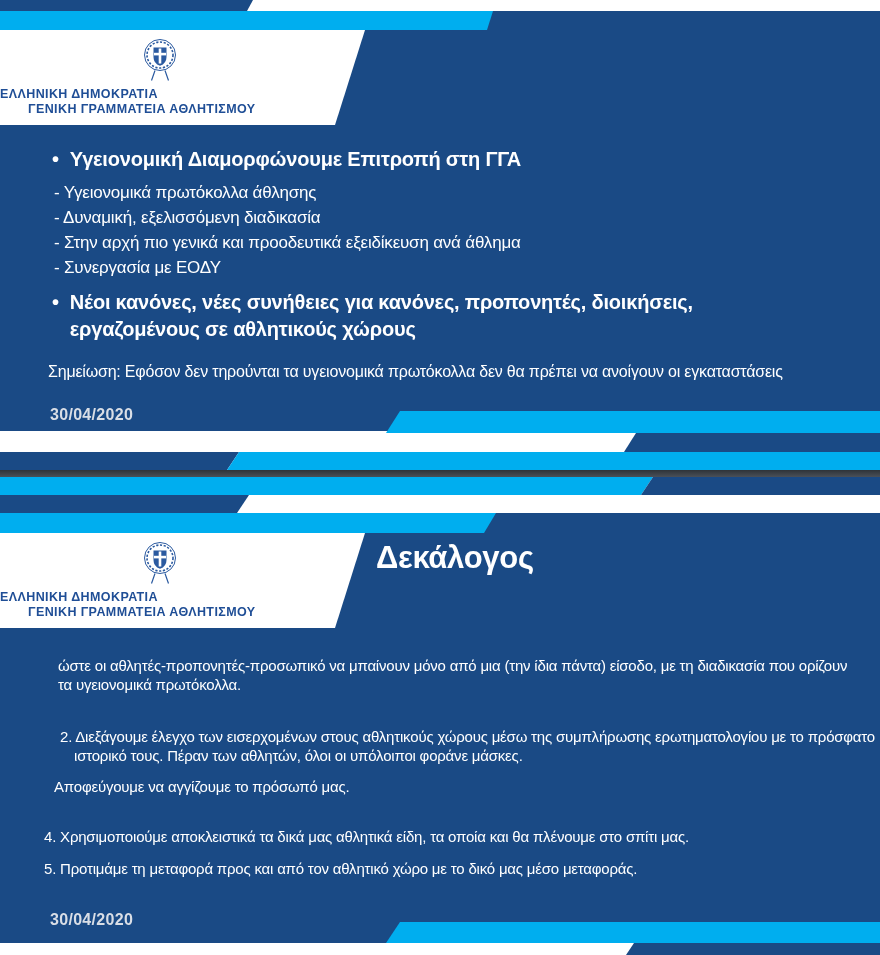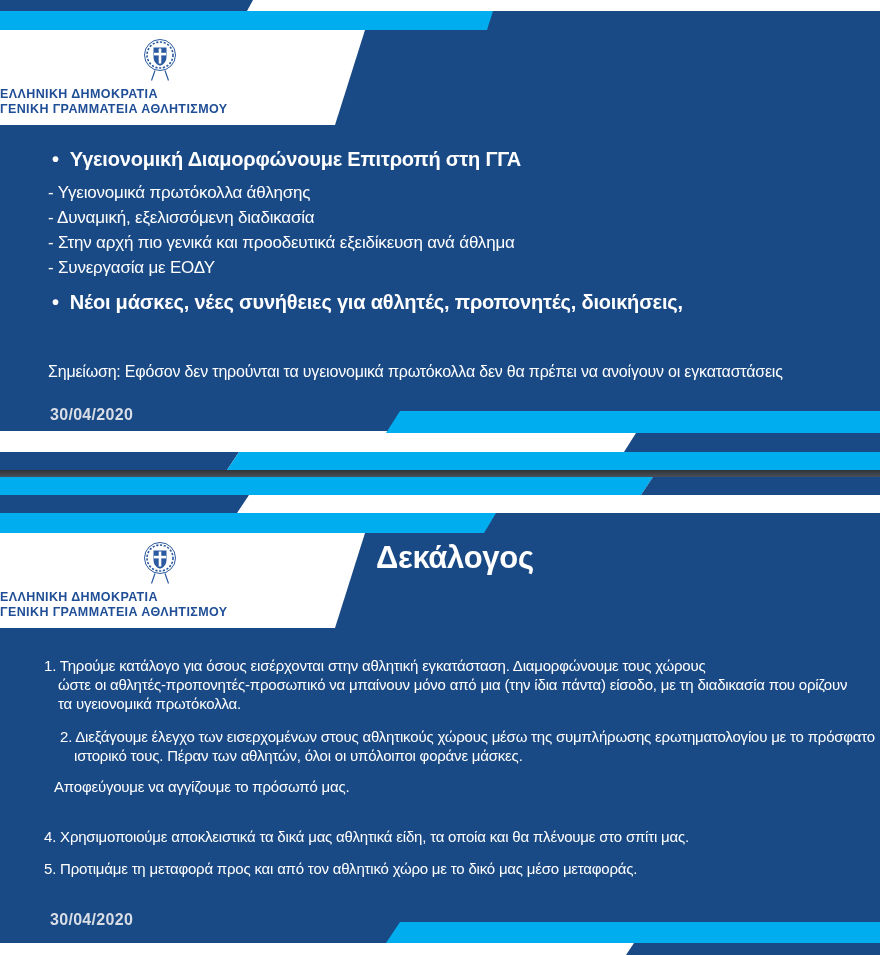--- a/index.html
+++ b/index.html
@@ -17,21 +17,21 @@
   .cutR12{clip-path:polygon(0 0,100% 0,calc(100% - 12px) 100%,0 100%);}
   .cutR30{clip-path:polygon(0 0,100% 0,calc(100% - 30px) 100%,0 100%);}
   
   .cutL8 {clip-path:polygon(8px 0,100% 0,100% 100%,0 100%);}
   .cutL12{clip-path:polygon(12px 0,100% 0,100% 100%,0 100%);}
   .cutL14{clip-path:polygon(14px 0,100% 0,100% 100%,0 100%);}
 
   .gov-line{position:absolute;left:0;width:322px;text-align:left;color:#1f4e96;
     font-weight:700;letter-spacing:.4px;white-space:nowrap;}
   .gov-line1{font-size:12.5px;}
-  .gov-line2{font-size:12.5px;}
+  .gov-line2{font-size:12.5px;margin-left:28px;}
 
   .slide-text{position:absolute;color:#ffffff;letter-spacing:-0.2px;}
   .bullet-head{display:flex;gap:11px;font-size:20px;font-weight:700;line-height:27px;}
   .bullet-dot{font-size:20px;line-height:27px;}
   .subitems{font-size:17px;line-height:25px;font-weight:400;}
   .subitems div{white-space:nowrap;}
   .note{font-size:16px;font-weight:400;white-space:nowrap;}
   .date{font-size:16px;font-weight:700;color:#d9dee6;letter-spacing:.3px;}
   .s2-title{font-size:31px;font-weight:700;letter-spacing:-0.3px;}
   .list-item{font-size:15px;line-height:19px;font-weight:400;}
@@ -59,30 +59,31 @@
       </g>
     </svg>
     <div class="gov-line gov-line1" style="top:57px;">ΕΛΛΗΝΙΚΗ ΔΗΜΟΚΡΑΤΙΑ</div>
     <div class="gov-line gov-line2" style="top:72px;">ΓΕΝΙΚΗ ΓΡΑΜΜΑΤΕΙΑ ΑΘΛΗΤΙΣΜΟΥ</div>
   </div>
 
   <div class="slide-text bullet-head" style="left:52px;top:146px;">
     <span class="bullet-dot">•</span>
     <span>Υγειονομική Διαμορφώνουμε Επιτροπή στη ΓΓΑ</span>
   </div>
-  <div class="slide-text subitems" style="left:48px;top:180px;">
+  <div class="slide-text subitems" style="left:54px;top:180px;">
     <div>- Υγειονομικά πρωτόκολλα άθλησης</div>
     <div>- Δυναμική, εξελισσόμενη διαδικασία</div>
     <div>- Στην αρχή πιο γενικά και προοδευτικά εξειδίκευση ανά άθλημα</div>
     <div>- Συνεργασία με ΕΟΔΥ</div>
   </div>
   <div class="slide-text bullet-head" style="left:52px;top:289px;">
     <span class="bullet-dot">•</span>
     <span>
-      <div style="white-space:nowrap;">Νέοι μάσκες, νέες συνήθειες για αθλητές, προπονητές, διοικήσεις,</div>
+      <div style="white-space:nowrap;">Νέοι κανόνες, νέες συνήθειες για κανόνες, προπονητές, διοικήσεις,</div>
+      <div style="white-space:nowrap;">εργαζομένους σε αθλητικούς χώρους</div>
     </span>
   </div>
   <div class="slide-text note" style="left:48px;top:363px;">Σημείωση: Εφόσον δεν τηρούνται τα υγειονομικά πρωτόκολλα δεν θα πρέπει να ανοίγουν οι εγκαταστάσεις</div>
   <div class="slide-text date" style="left:50px;top:406px;">30/04/2020</div>
 
   <div class="shape cyan cutL14" style="left:386px;top:411px;width:494px;height:22px;"></div>
   <div class="shape navy cutL12" style="left:624px;top:433px;width:256px;height:19px;"></div>
 
   <div class="shape navy cutR12" style="left:0;top:452px;width:239px;height:18px;"></div>
   <div class="shape cyan cutL12" style="left:227px;top:452px;width:653px;height:18px;"></div>
@@ -105,21 +106,20 @@
         <path d="M14,33.5 l-3.5,10 M24,33.5 l3.5,10" stroke-width="1.2"></path>
       </g>
     </svg>
     <div class="gov-line gov-line1" style="top:57px;">ΕΛΛΗΝΙΚΗ ΔΗΜΟΚΡΑΤΙΑ</div>
     <div class="gov-line gov-line2" style="top:72px;">ΓΕΝΙΚΗ ΓΡΑΜΜΑΤΕΙΑ ΑΘΛΗΤΙΣΜΟΥ</div>
   </div>
 
   <div class="slide-text s2-title" style="left:376px;top:540px;">Δεκάλογος</div>
 
   <div class="slide-text list-item" style="left:44px;top:656px;">
-    <div>1. Τηρούμε κατάλογο για όσους εισέρχονται στην αθλητική εγκατάσταση. Διαμορφώνουμε τους χώρους</div>
     <div class="cont">ώστε οι αθλητές-προπονητές-προσωπικό να μπαίνουν μόνο από μια (την ίδια πάντα) είσοδο, με τη διαδικασία που ορίζουν</div>
     <div class="cont">τα υγειονομικά πρωτόκολλα.</div>
   </div>
   <div class="slide-text list-item" style="left:60px;top:727px;">
     <div>2. Διεξάγουμε έλεγχο των εισερχομένων στους αθλητικούς χώρους μέσω της συμπλήρωσης ερωτηματολογίου με το πρόσφατο</div>
     <div class="cont">ιστορικό τους. Πέραν των αθλητών, όλοι οι υπόλοιποι φοράνε μάσκες.</div>
   </div>
   <div class="slide-text list-item" style="left:44px;top:777px;">
     <div class="cont" style="padding-left:10px;">Αποφεύγουμε να αγγίζουμε το πρόσωπό μας.</div>
   </div>

